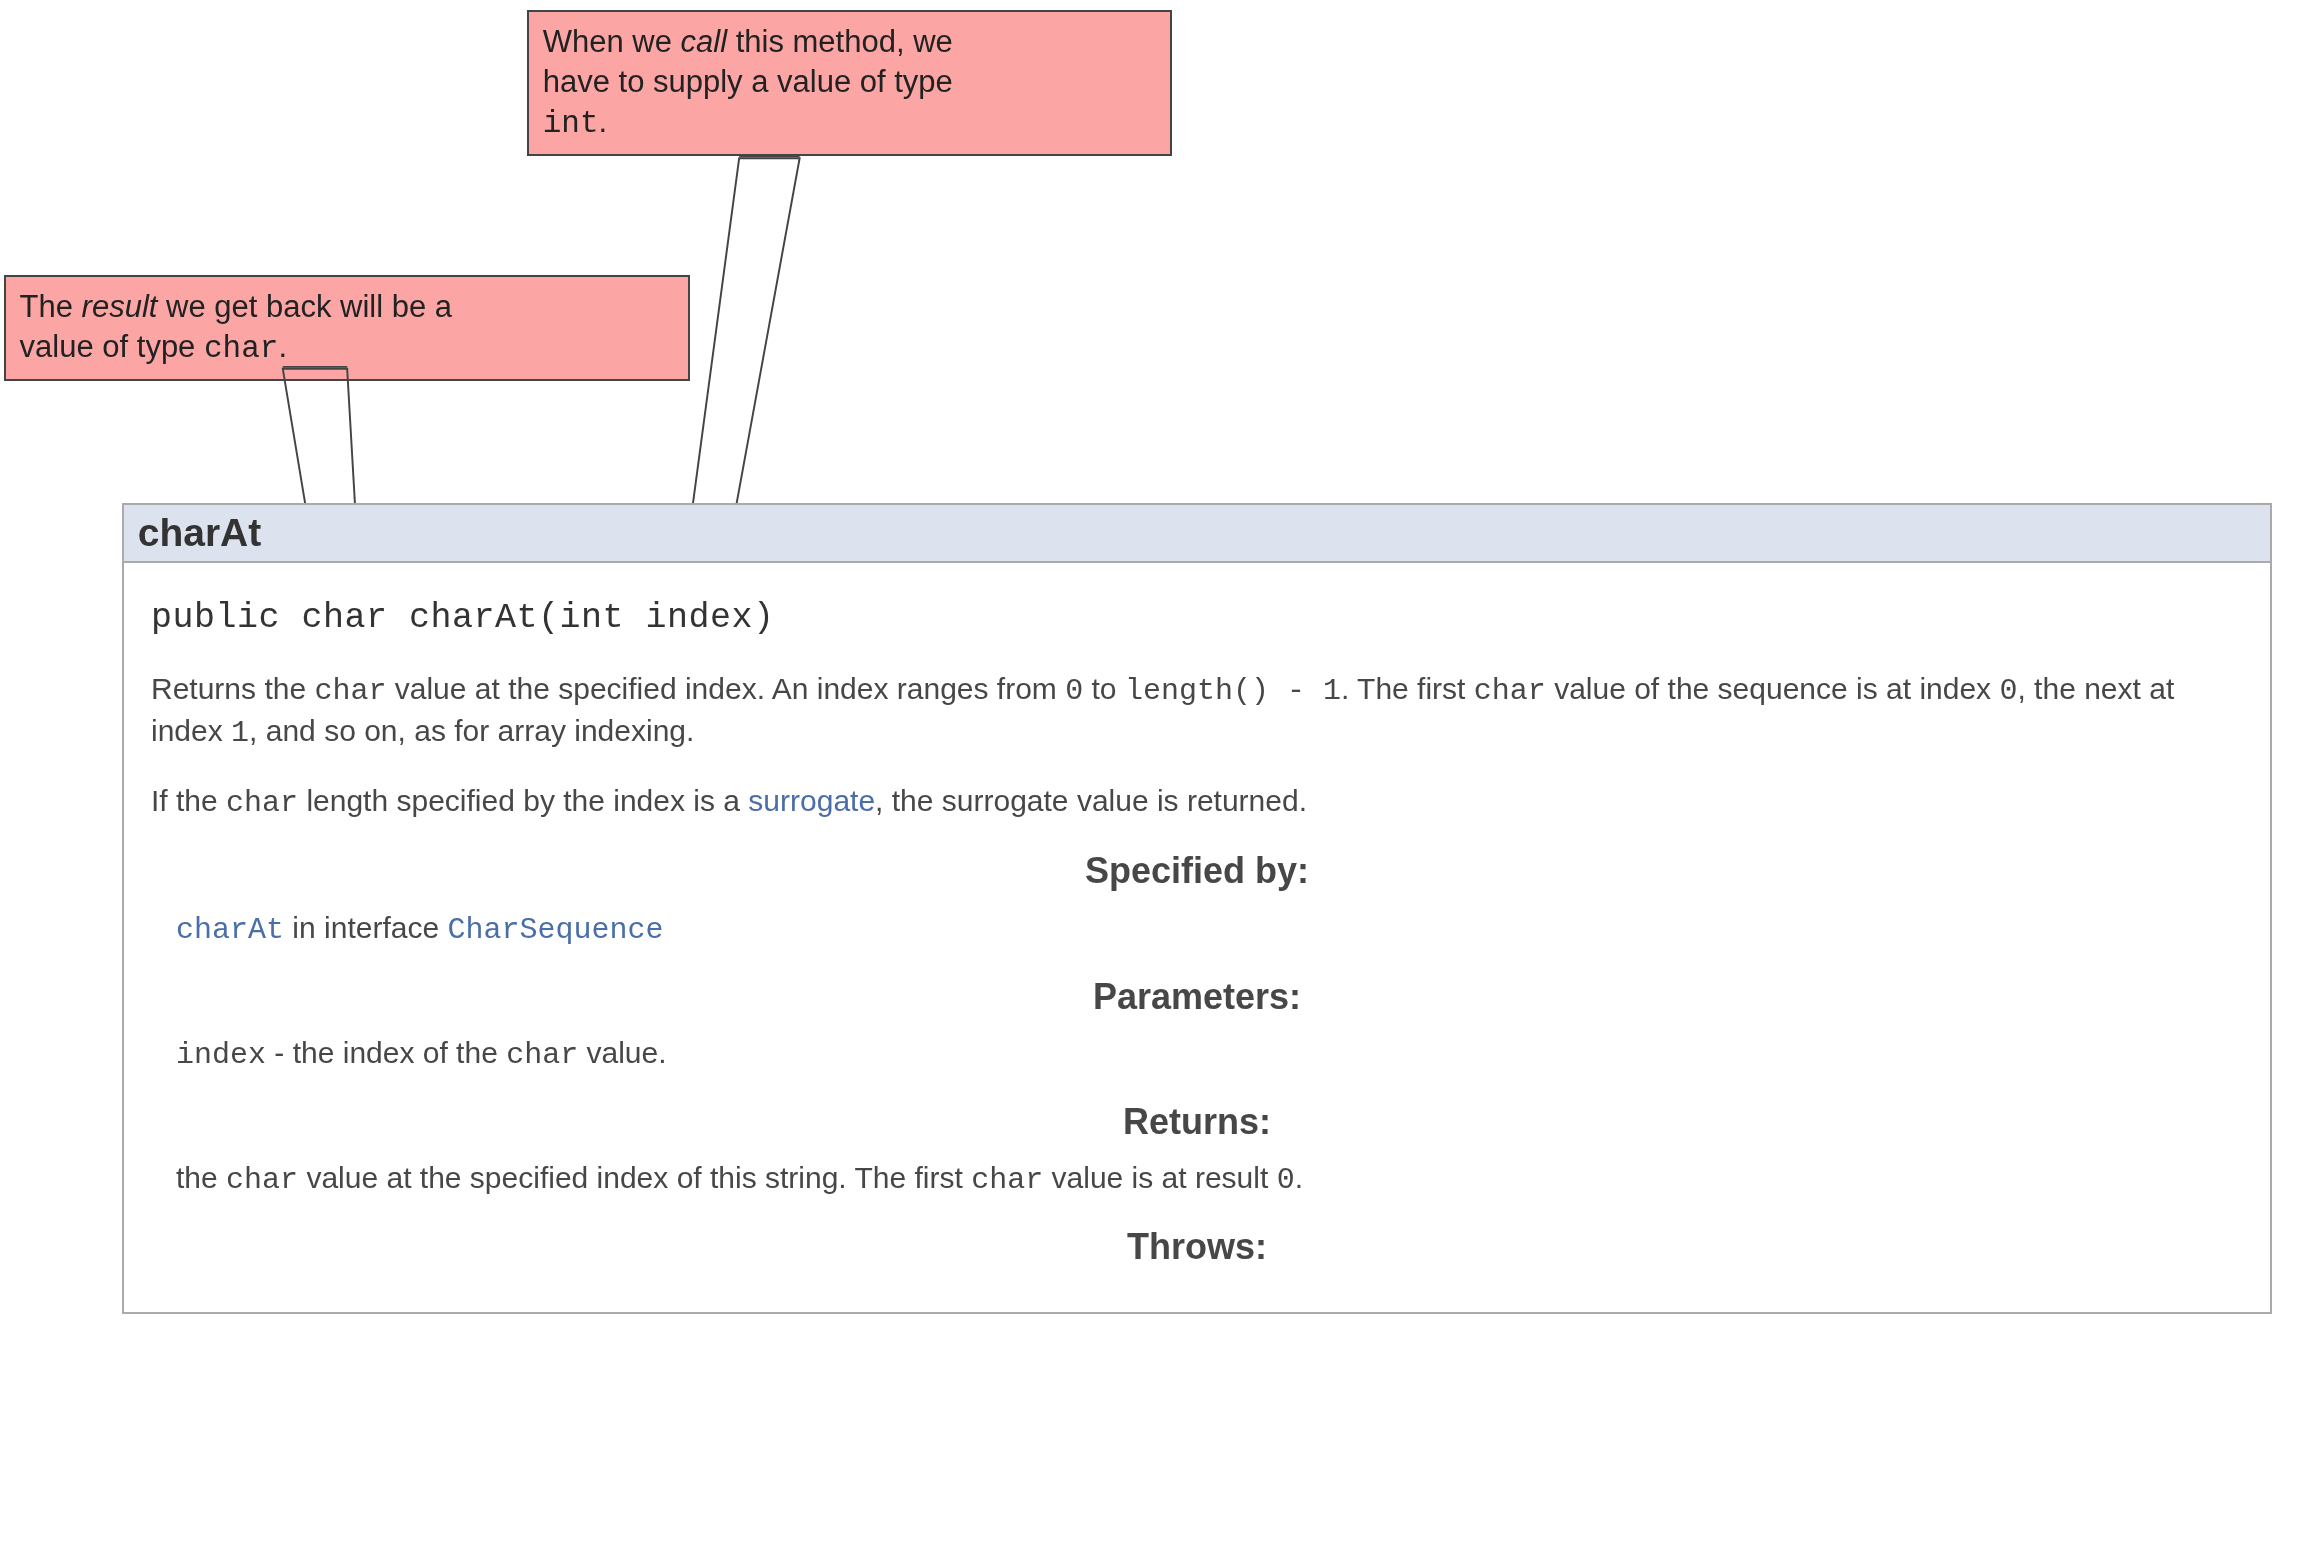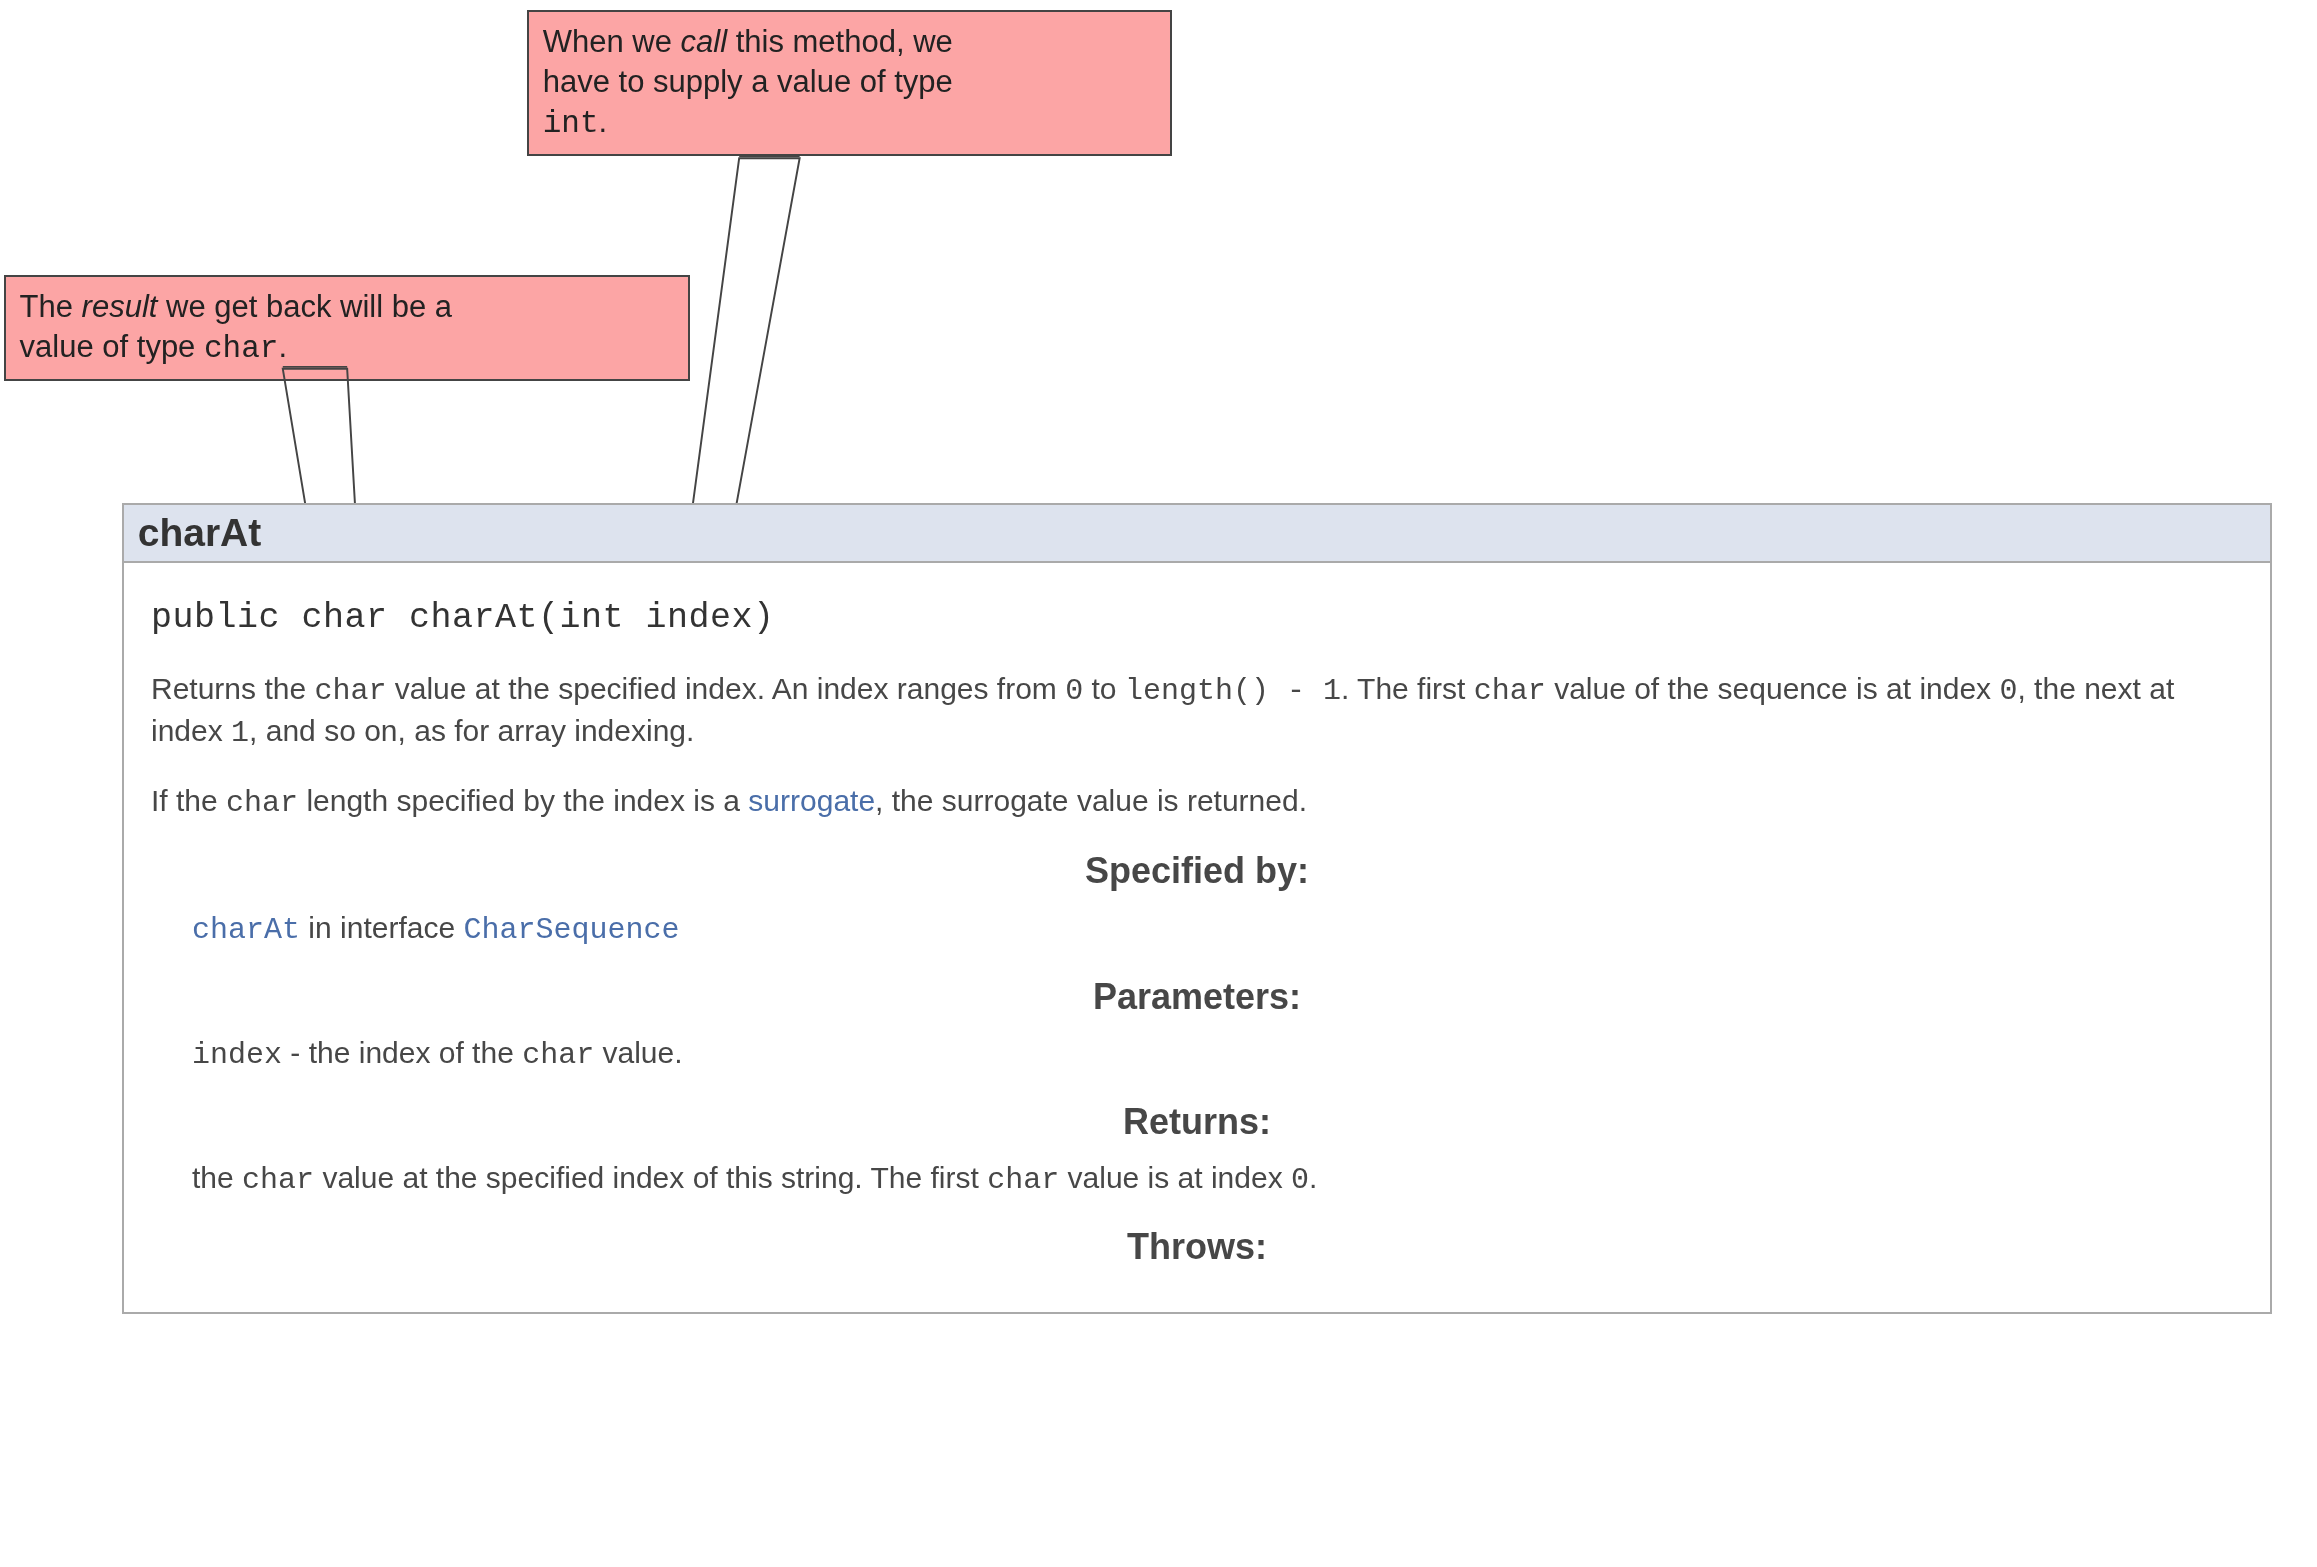--- a/index.html
+++ b/index.html
@@ -69,21 +69,21 @@
     letter-spacing: 0.5px;
   }
   .para { margin: 0 0 27px 0; line-height: 1.35; }
   .section-label {
     font-weight: 700;
     font-size: 36px;
     color: #474747;
     margin: 25px 0 15.6px 0;
     text-align: center;
   }
-  .indent { margin-left: 41px; margin-bottom: 13.7px; line-height: 1.35; }
+  .indent { margin-left: 25px; margin-bottom: 13.7px; line-height: 1.35; }
   .mono { font-family: "Courier New", Courier, monospace; }
   .link { color: #4a6ea9; }
   .link.mono { font-family: "Courier New", Courier, monospace; }
 </style>
 </head>
 <body>
 
 <div class="canvas">
 
   <div class="callout" style="left:527px; top:9.8px; width:614px;">
@@ -124,21 +124,21 @@
         <span class="link mono">charAt</span><span> in interface </span><span class="link mono">CharSequence</span>
       </div>
 
       <div class="section-label">Parameters:</div>
       <div class="indent">
         <span class="mono">index</span><span> - the index of the </span><span class="mono">char</span><span> value.</span>
       </div>
 
       <div class="section-label">Returns:</div>
       <div class="indent">
-        <span>the </span><span class="mono">char</span><span> value at the specified index of this string. The first </span><span class="mono">char</span><span> value is at index </span><span class="mono">0</span><span>.</span>
+        <span>the </span><span class="mono">char</span><span> value at the specified index of this string. The first </span><span class="mono">char</span><span> value is at result </span><span class="mono">0</span><span>.</span>
       </div>
 
       <div class="section-label">Throws:</div>
     </div>
   </div>
 
 </div>
 
 
 </body></html>

